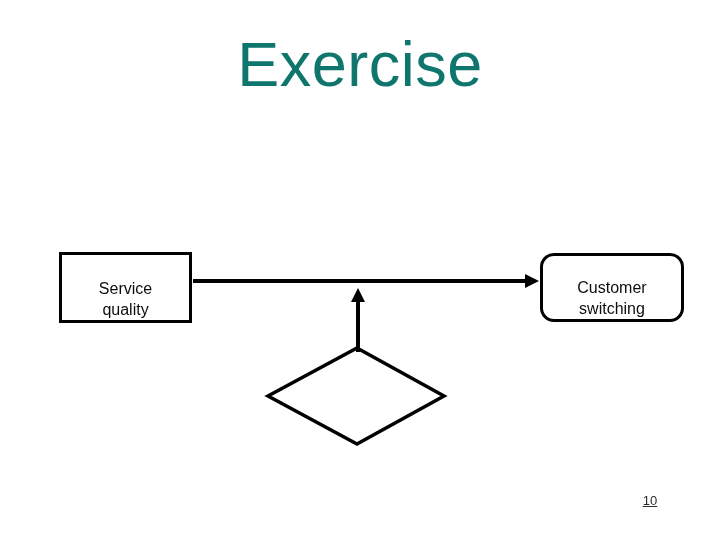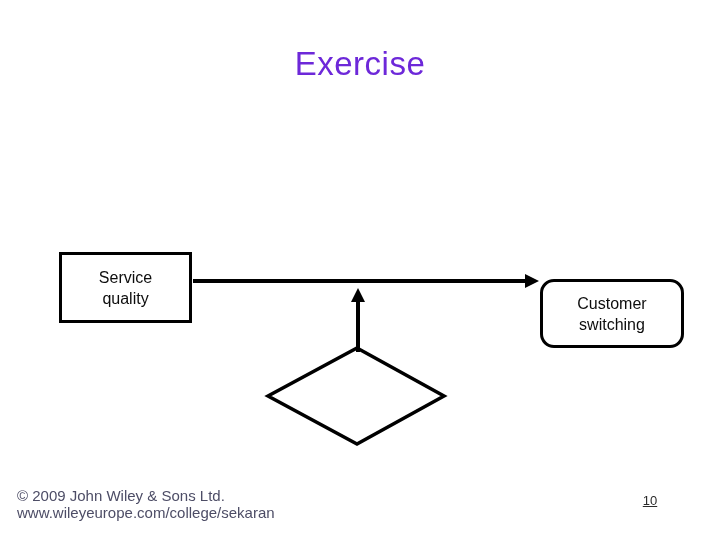--- a/index.html
+++ b/index.html
@@ -14,24 +14,24 @@
     background: #ffffff;
     overflow: hidden;
     font-family: "Liberation Sans", sans-serif;
   }
   .title {
     position: absolute;
     left: 0;
     top: 36px;
     width: 720px;
     text-align: center;
-    font-size: 33px;
+    font-size: 63px;
     line-height: 56px;
     font-weight: 400;
-    color: #6d28d9;
+    color: #0f766e;
     letter-spacing: 0.5px;
   }
   .instruction {
     position: absolute;
     left: 48px;
     top: 138px;
     font-size: 15px;
     line-height: 19px;
     font-weight: 700;
     color: #0d0d0d;
@@ -42,41 +42,40 @@
     top: 0;
     width: 720px;
     height: 540px;
   }
   .shape-box {
     position: absolute;
     box-sizing: border-box;
     border: 3px solid #000000;
     background: #ffffff;
     display: flex;
-    align-items: center;
+    align-items: flex-end;
     justify-content: center;
     text-align: center;
     font-size: 16px;
     line-height: 21px;
     color: #0d0d0d;
   }
   .box-service {
     left: 59px;
     top: 252px;
     width: 133px;
     height: 71px;
   }
   .box-service .label-inner { width: 84px; }
   .box-customer {
     left: 540px;
     top: 253px;
     width: 144px;
     height: 69px;
     border-radius: 14px;
-    margin-top: 26px;
   }
   .box-customer .label-inner { width: 96px; }
   .diamond-label {
     position: absolute;
     left: 263px;
     top: 375px;
     width: 194px;
     text-align: center;
     font-size: 16px;
     line-height: 18px;
@@ -123,20 +122,16 @@
 
   <div class="shape-box box-service">
     <span class="label-inner">Service quality</span>
   </div>
 
   <div class="shape-box box-customer">
     <span class="label-inner">Customer switching</span>
   </div>
 
 
-  <div class="footer">
-    <div>© 2009 John Wiley &amp; Sons Ltd.</div>
-    <div>www.wileyeurope.com/college/sekaran</div>
-  </div>
 
   <div class="page-number">10</div>
 
 </div>
 
 </body></html>

